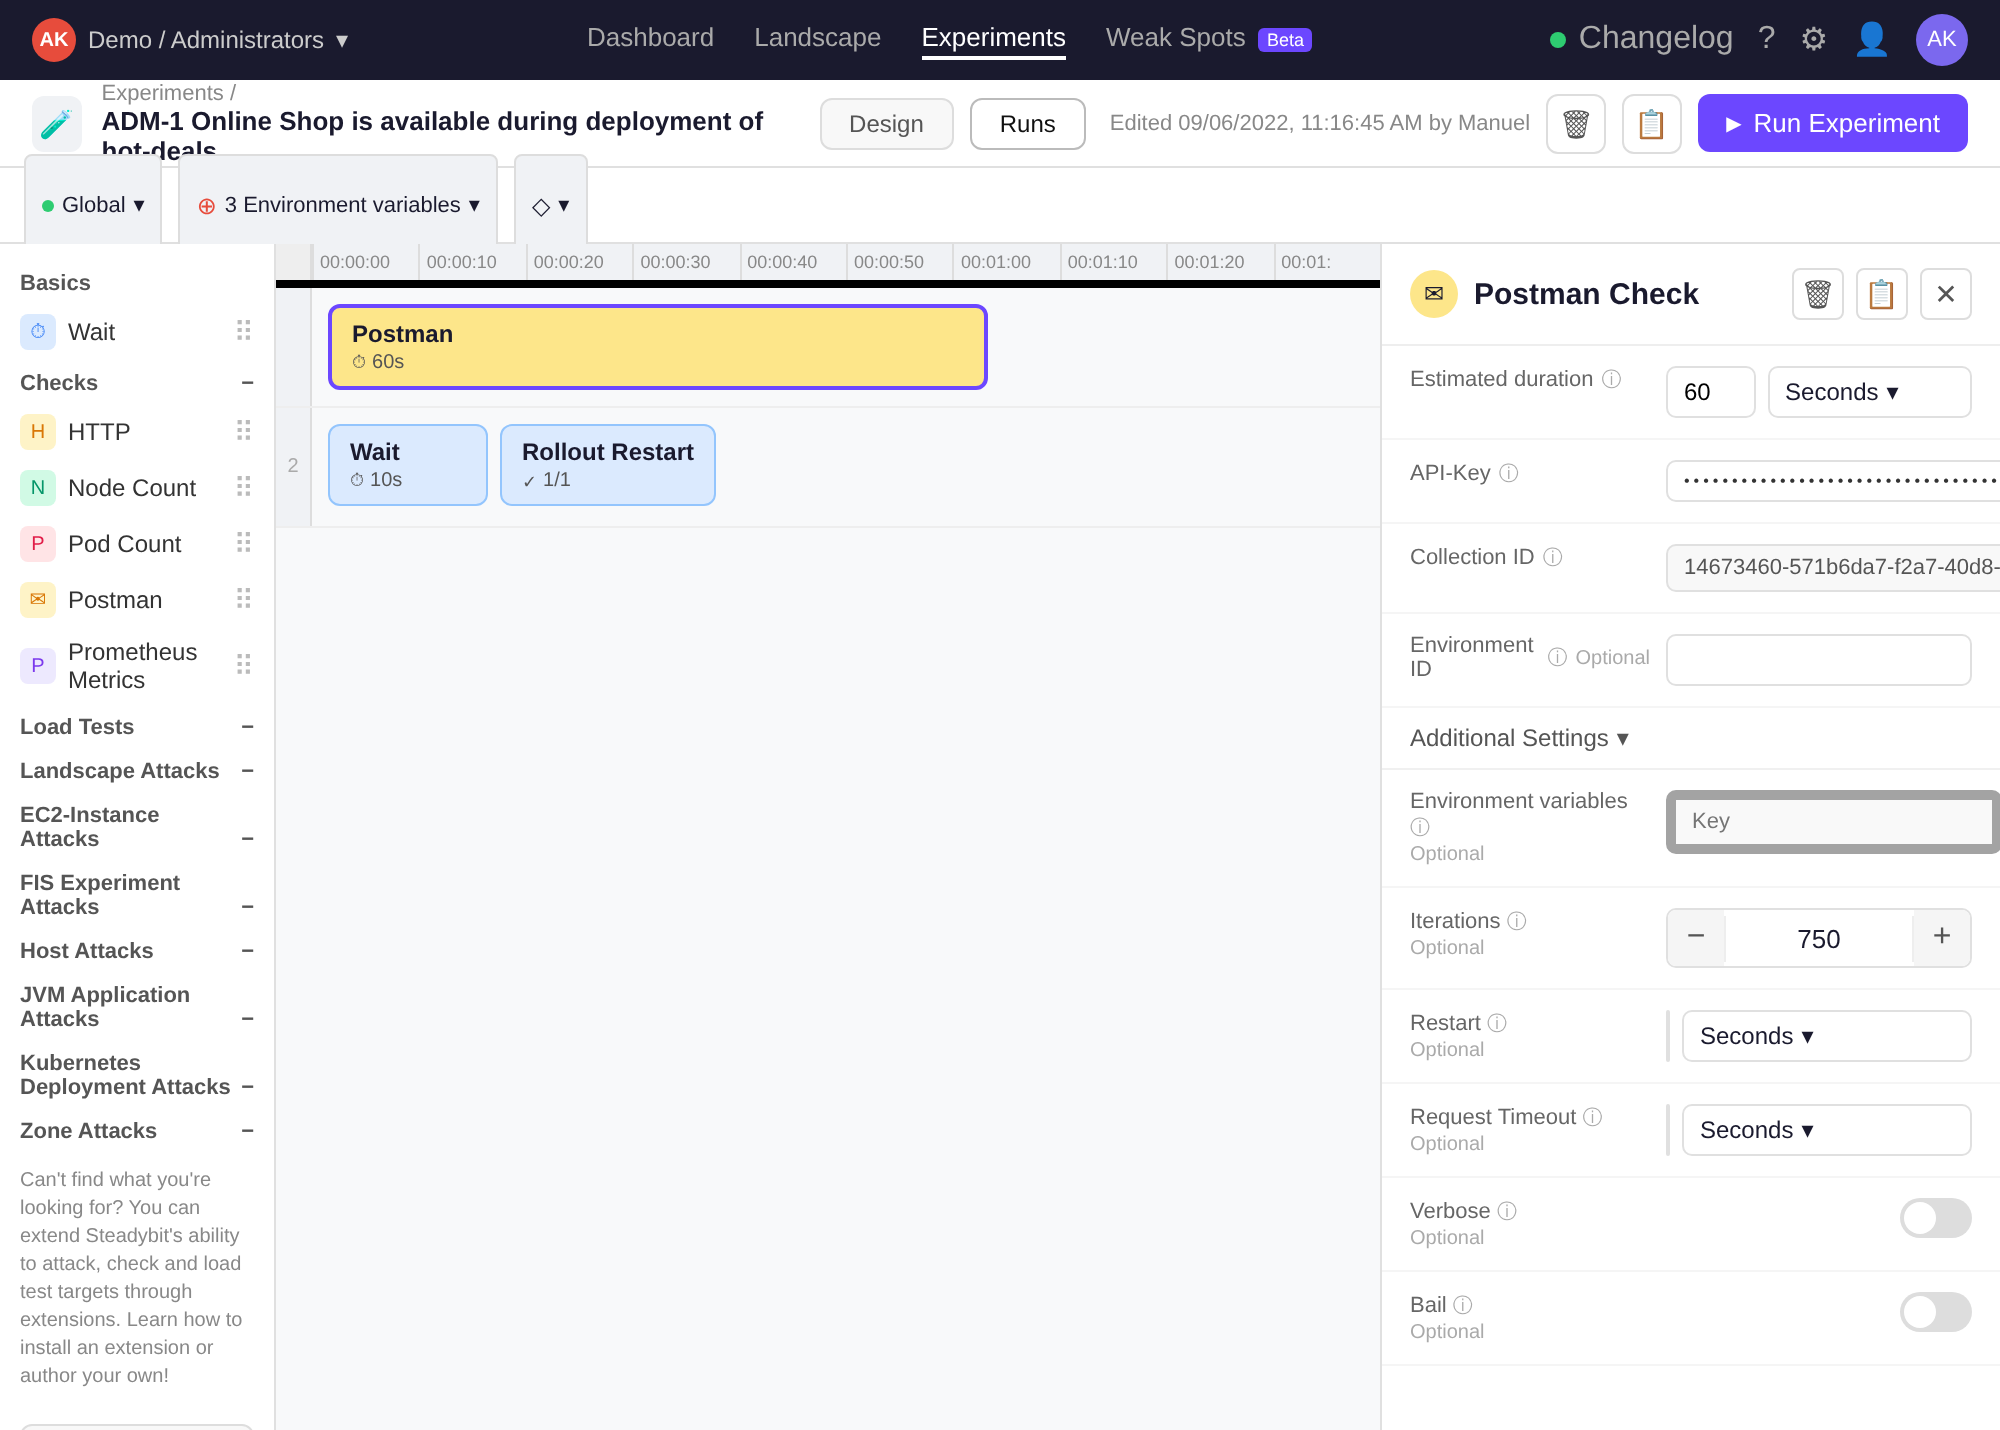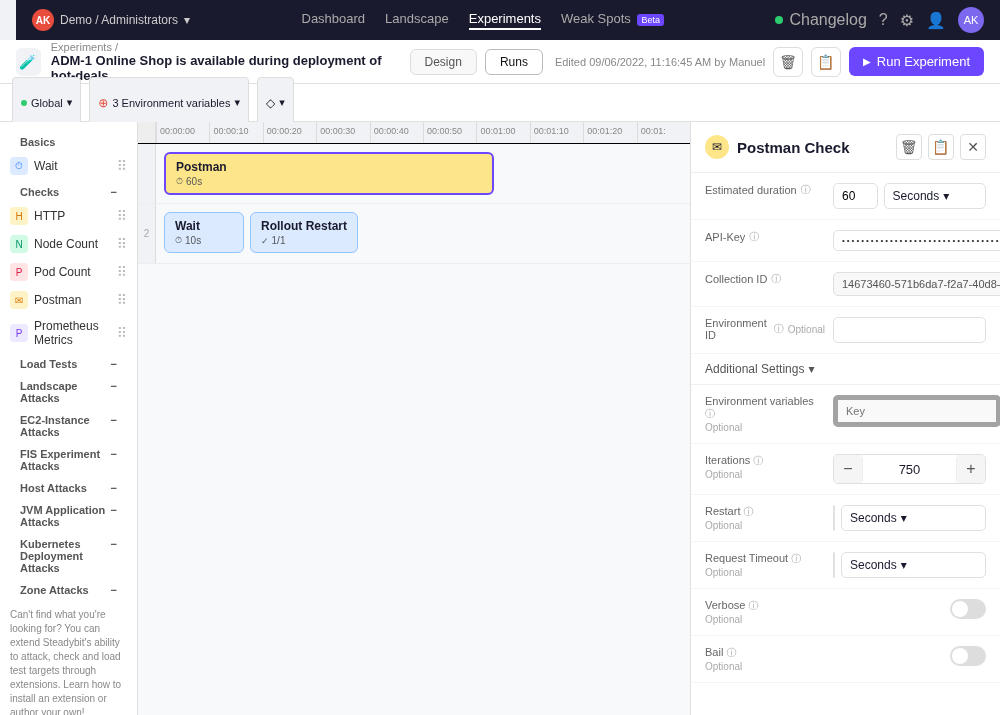--- a/index.html
+++ b/index.html
@@ -1,19 +1,19 @@
 <!DOCTYPE html>
 <html><head>
   <meta charset="utf-8">
   <style>
     * { box-sizing: border-box; margin: 0; padding: 0; }
     body { font-family: -apple-system, BlinkMacSystemFont, 'Segoe UI', sans-serif; font-size: 13px; background: #f0f2f5; color: #1a1a2e; overflow: hidden; }
 
     
-    .top-nav { display: flex; align-items: center; background: #1a1a2e; color: #fff; height: 40px; padding: 0 16px; gap: 24px; margin-left: 16px; }
+    .top-nav { display: flex; align-items: center; background: #1a1a2e; color: #fff; height: 40px; padding: 0 16px; gap: 24px; }
     .top-nav-logo { display: flex; align-items: center; gap: 6px; font-size: 12px; color: #ccc; }
     .logo-circle { width: 22px; height: 22px; background: #e74c3c; border-radius: 50%; display: flex; align-items: center; justify-content: center; font-weight: bold; font-size: 10px; color: #fff; }
     .top-nav-links { display: flex; gap: 20px; flex: 1; justify-content: center; }
     .top-nav-links a { color: #aaa; text-decoration: none; font-size: 13px; }
     .top-nav-links a.active { color: #fff; border-bottom: 2px solid #fff; padding-bottom: 2px; }
     .top-nav-right { display: flex; align-items: center; gap: 12px; }
     .changelog-btn { display: flex; align-items: center; gap: 6px; color: #aaa; font-size: 16px; }
     .green-dot { width: 8px; height: 8px; background: #2ecc71; border-radius: 50%; }
     .nav-icon { color: #aaa; font-size: 16px; cursor: pointer; }
     .avatar { width: 26px; height: 26px; background: #7b68ee; border-radius: 50%; display: flex; align-items: center; justify-content: center; color: #fff; font-size: 11px; }
@@ -37,37 +37,37 @@
     .tag-btn { display: flex; align-items: center; gap: 4px; background: #f0f2f5; border: 1px solid #ddd; border-radius: 4px; padding: 18px 8px; font-size: 11px; cursor: pointer; }
     .tag-btn .dot { width: 6px; height: 6px; background: #2ecc71; border-radius: 50%; }
     .tag-btn .env-icon { color: #e74c3c; font-size: 10px; }
     .toolbar-right { margin-left: auto; font-size: 11px; color: #888; }
 
     
     .main-layout { display: flex; height: calc(715px - 40px - 44px - 38px); }
 
     
     .sidebar { width: 138px; background: #fff; border-right: 1px solid #e0e0e0; overflow-y: auto; padding: 8px 0; flex-shrink: 0; }
-    .sidebar-section-header { display: flex; align-items: flex-start; justify-content: space-between; padding: 6px 20px 4px; font-size: 11px; font-weight: 600; color: #555; cursor: pointer; }
+    .sidebar-section-header { display: flex; align-items: flex-end; justify-content: space-between; padding: 6px 10px 4px; font-size: 11px; font-weight: 600; color: #555; cursor: pointer; }
     .sidebar-item { display: flex; align-items: center; justify-content: space-between; padding: 5px 10px; font-size: 12px; color: #333; cursor: pointer; }
     .sidebar-item-left { display: flex; align-items: center; gap: 6px; }
     .item-icon { width: 18px; height: 18px; border-radius: 4px; display: flex; align-items: center; justify-content: center; font-size: 10px; flex-shrink: 0; }
     .item-icon.wait { background: #dbeafe; color: #3b82f6; }
     .item-icon.http { background: #fef3c7; color: #d97706; }
     .item-icon.node { background: #d1fae5; color: #059669; }
     .item-icon.pod { background: #ffe4e6; color: #e11d48; }
     .item-icon.postman { background: #fef3c7; color: #d97706; }
     .item-icon.prometheus { background: #ede9fe; color: #7c3aed; }
     .drag-handle { color: #bbb; font-size: 14px; }
     .extend-btn { margin: 8px 10px; padding: 6px; background: #f8f8f8; border: 1px solid #ddd; border-radius: 6px; text-align: center; font-size: 11px; cursor: pointer; color: #333; }
     .sidebar-hint { padding: 8px 10px; font-size: 10px; color: #888; line-height: 1.4; }
 
     
     .canvas-area { flex: 1; overflow: hidden; position: relative; background: #f8f9fa; }
-    .timeline-header { display: flex; background: #f0f2f5; border-bottom: 1px solid #000000; height: 22px; overflow: hidden; }
+    .timeline-header { display: flex; background: #f0f2f5; border-bottom: 4px solid #000000; height: 22px; overflow: hidden; }
     .timeline-row-num { width: 18px; flex-shrink: 0; background: #eee; border-right: 1px solid #ddd; }
     .timeline-ticks { flex: 1; display: flex; }
     .timeline-tick { font-size: 9px; color: #888; border-left: 1px solid #ddd; padding-left: 3px; padding-top: 4px; flex: 1; }
     .canvas-row { display: flex; min-height: 60px; border-bottom: 1px solid #eee; }
     .row-number { width: 18px; display: flex; align-items: center; justify-content: center; font-size: 10px; color: #aaa; background: #f0f2f5; border-right: 1px solid #ddd; flex-shrink: 0; }
     .row-content { flex: 1; padding: 8px; display: flex; gap: 6px; align-items: flex-start; }
 
     
     .exp-block { border-radius: 6px; padding: 6px 10px; font-size: 12px; cursor: pointer; min-width: 120px; }
     .block-postman { background: #fde68a; border: 2px solid #6c47ff; min-width: 330px; }

